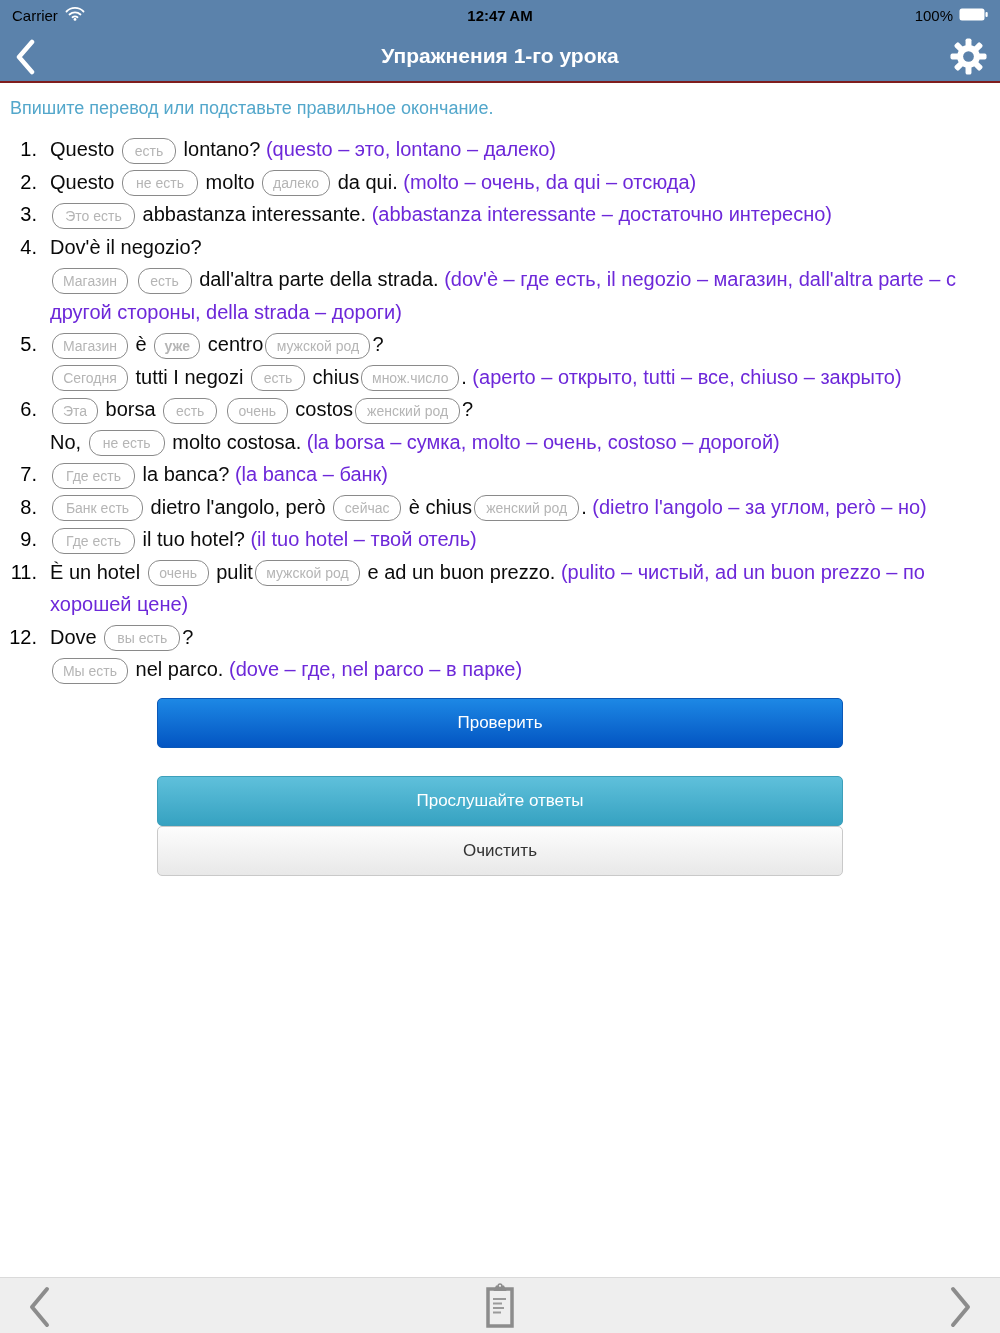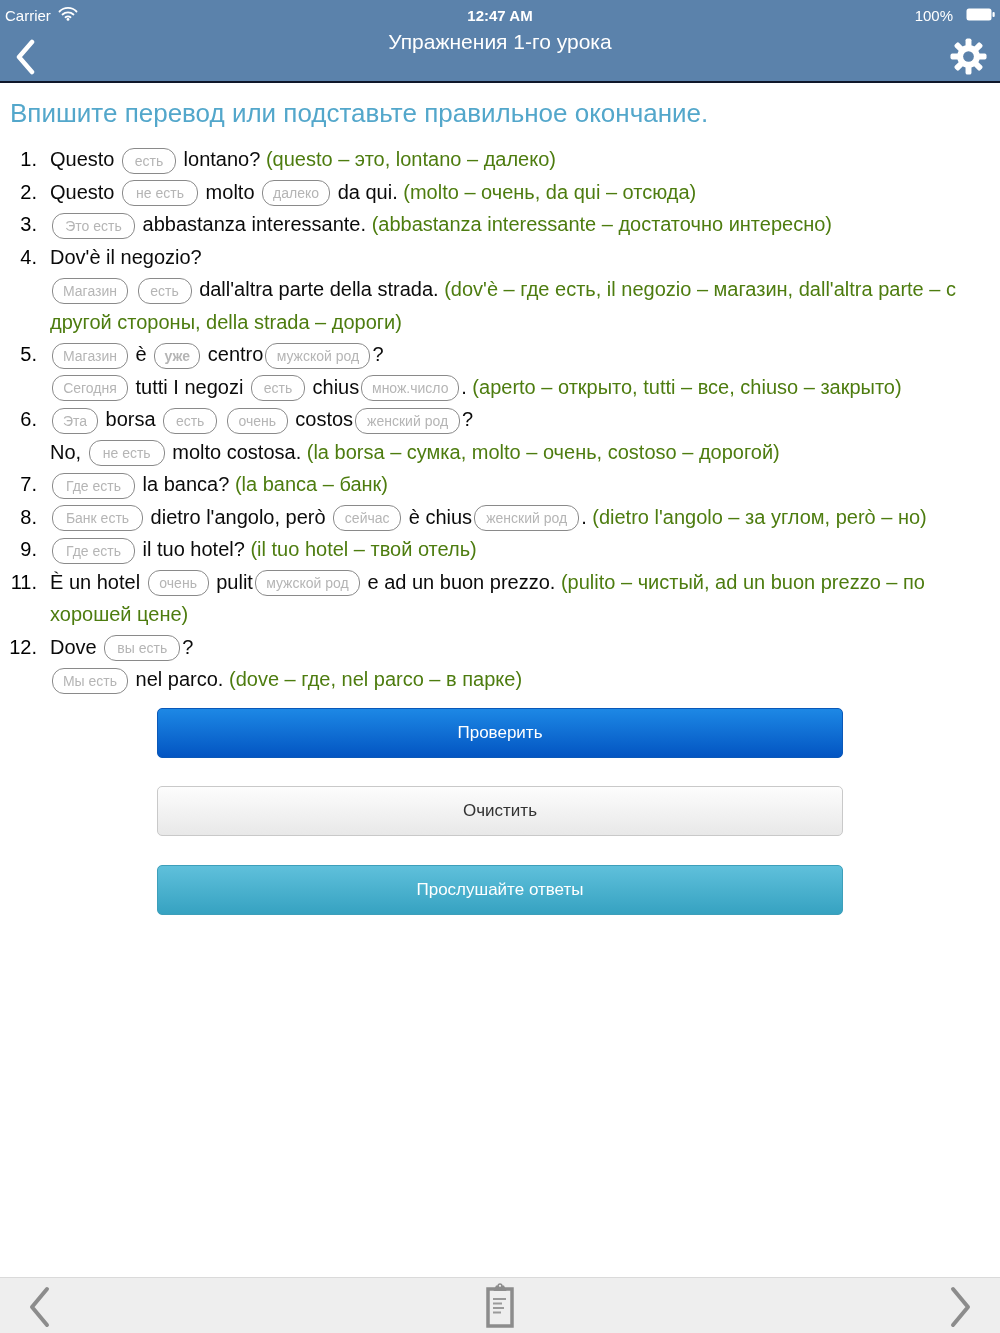--- a/index.html
+++ b/index.html
@@ -4,47 +4,48 @@
 <style>
   * { box-sizing: border-box; }
   html,body { margin:0; padding:0; }
   body {
     width:1000px; height:1333px;
     font-family:"Liberation Sans", sans-serif;
     background:#ffffff; position:relative; overflow:hidden;
   }
   
   .statusbar {
-    background:#5b82ab; height:30px; color:#ffffff;
-    display:flex; align-items:center; padding:0 5px;
+    background:#5b82ab; height:30px; color:#000000;
+    display:flex; align-items:center; padding:0 12px;
     font-size:15px; position:relative;
   }
   .sb-left { display:flex; align-items:center; gap:7px; z-index:1; }
   .sb-center { position:absolute; left:0; right:0; text-align:center; font-weight:bold; }
-  .sb-right { margin-left:auto; display:flex; gap:13px; z-index:1; }
+  .sb-right { margin-left:auto; display:flex; gap:6px; z-index:1; }
   
   .navbar {
     background:#5b82ab; height:53px; position:relative;
-    display:flex; justify-content:center;
-    border-bottom:2px solid #0f172a;
+    display:flex; align-items:center; justify-content:center;
+    border-bottom:2px solid #7f1d1d;
+    font-weight:bold;
   }
   .nav-title { color:#ffffff; font-size:21px; }
   .back-btn { position:absolute; left:13px; top:9px; cursor:pointer; line-height:0; }
   .gear-btn { position:absolute; right:13px; top:8px; cursor:pointer; line-height:0; }
   
-  .heading { color:#53a7cb; font-size:26px; margin:15px 10px 8px 10px; font-weight:normal; }
+  .heading { color:#53a7cb; font-size:18px; margin:15px 10px 8px 10px; font-weight:normal; }
   .ex-list { margin-top:14px; }
   .ex-row { display:flex; }
   .ex-num {
     width:50px; flex:none; text-align:right; padding-right:13px;
     font-size:20px; color:#000; line-height:32.5px;
   }
   .ex-content { flex:1; padding-right:25px; font-size:20px; line-height:32.5px; }
   .it { color:#0b0b0b; }
-  .hint { color:#4d7c0f; }
+  .hint { color:#6d28d9; }
   input.ans {
     display:inline-block; height:26px; vertical-align:middle;
     border:1.5px solid #8a8a8a; border-radius:12px; background:#fff;
     font-family:inherit; font-size:14px; color:#555; text-align:center;
     margin:0 2px; padding:0 4px;
   }
   input.ans::placeholder { color:#b5b5b5; opacity:1; }
   
   .actions { width:686px; margin:12px auto 0; }
   .btn {
@@ -201,22 +202,22 @@
       <div class="ex-num">12.</div>
       <div class="ex-content">
         <div class="ex-line"><span class="it">Dove</span> <input class="ans" type="text" placeholder="вы есть" style="width: 76px;"><span class="it">?</span></div>
         <div class="ex-line"><input class="ans" type="text" placeholder="Мы есть" style="width: 76px;"> <span class="it">nel parco.</span> <span class="hint">(dove – где, nel parco – в парке)</span></div>
       </div>
     </div>
   </div>
 
 <div class="actions">
   <button class="btn btn-check">Проверить</button>
+  <button class="btn btn-listen">Прослушайте ответы</button>
   <button class="btn btn-clear">Очистить</button>
-  <button class="btn btn-listen">Прослушайте ответы</button>
 </div>
 
 <div class="toolbar">
   <span class="tb-prev">
     <span>
       <svg width="26" height="42" viewBox="0 0 26 42">
         <polyline points="21,3 6,21 21,39" fill="none" stroke="#8c8c8c" stroke-width="4" stroke-linecap="round" stroke-linejoin="round"></polyline>
       </svg>
     </span>
   </span>

